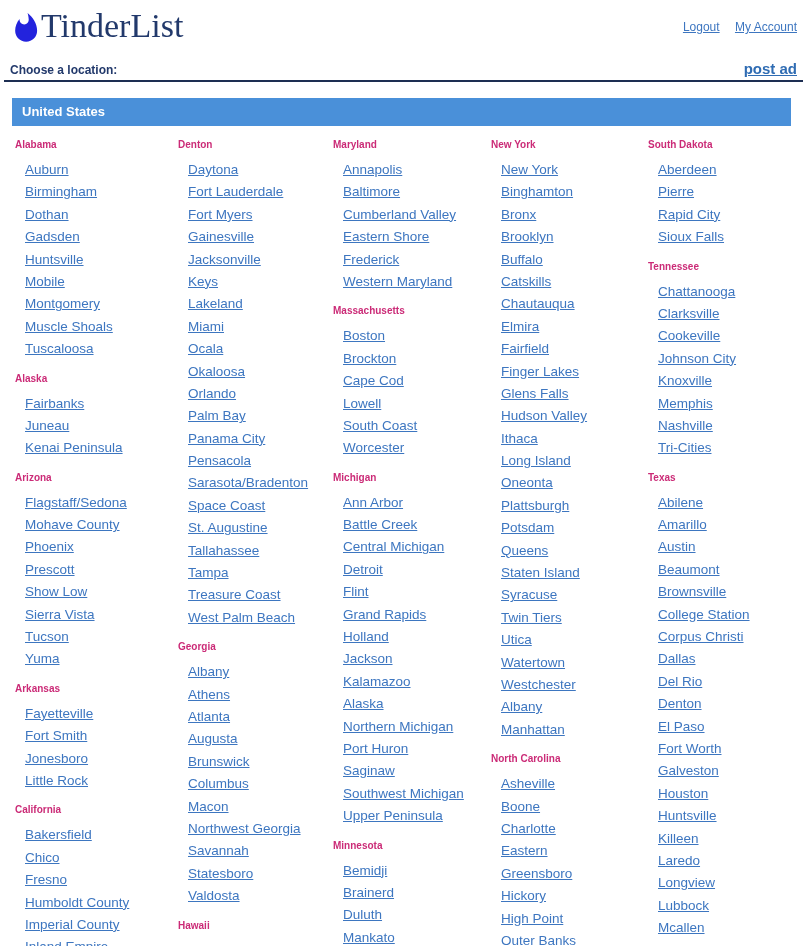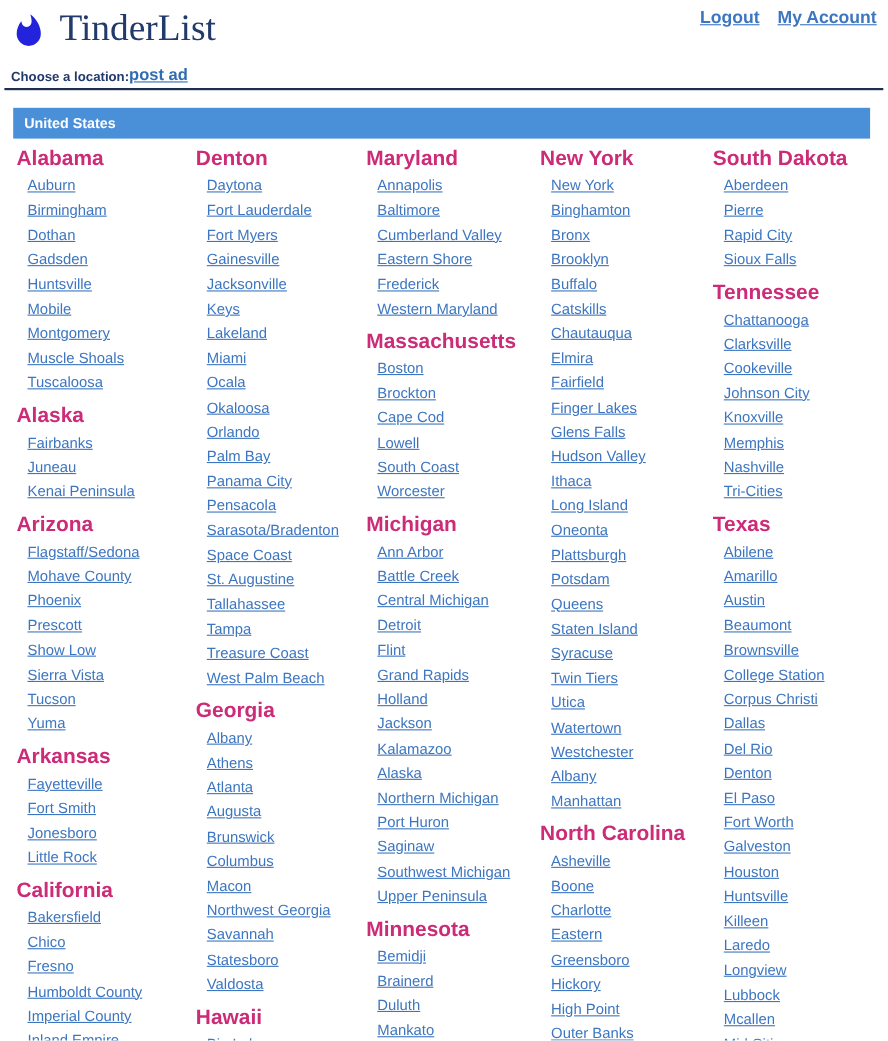--- a/index.html
+++ b/index.html
@@ -11,45 +11,45 @@
     --banner-blue:#4a90d9;
     --rule-navy:#1d2e52;
   }
   *{box-sizing:border-box;}
   html,body{margin:0;padding:0;}
   body{
     width:807px;height:946px;overflow:hidden;background:#ffffff;
     font-family:"Liberation Sans", sans-serif;
   }
   .topbar{display:flex;justify-content:space-between;align-items:flex-start;padding:8px 10px 0 10px;}
-  .logo{display:flex;align-items:center;gap:13px;text-decoration:none;cursor:pointer;}
+  .logo{display:flex;align-items:center;gap:0;text-decoration:none;cursor:pointer;}
   .flame{width:31px;height:31px;margin-top:3px;}
   .logo-text{
     font-family:"Liberation Serif", serif;
     font-size:34px;line-height:36px;color:var(--logo-navy);
   }
-  .top-links{font-size:16px;font-weight:bold;}
+  .top-links{margin-top:12px;font-size:12px;}
   .top-links a{color:var(--link-blue);text-decoration:underline;margin-left:12px;cursor:pointer;}
-  .sub-row{display:flex;align-items:flex-end;padding:16px 0 0 10px;}
+  .sub-row{display:flex;justify-content:space-between;align-items:flex-end;padding:16px 10px 0 10px;}
   .choose-label{font-size:12px;font-weight:bold;color:var(--logo-navy);}
   .post-ad{font-size:15px;font-weight:bold;color:var(--post-ad-blue);text-decoration:underline;cursor:pointer;}
   .rule{border:0;border-top:2px solid var(--rule-navy);margin:3px 4px 0 4px;}
   .banner{
     margin:16px 16px 0 12px;height:28px;line-height:28px;
     background:var(--banner-blue);color:#ffffff;font-weight:bold;font-size:13px;
     padding-left:10px;
   }
   .columns{
     display:grid;
     grid-template-columns:163px 155px 158px 157px 1fr;
     padding:0 0 0 15px;
   }
   .state-group{margin-top:9px;}
   .state-header{
-    color:var(--state-pink);font-weight:bold;font-size:19px;line-height:19px;
+    color:var(--state-pink);font-weight:bold;font-size:10px;line-height:19px;
   }
   .city-list{list-style:none;margin:4px;padding:0 0 0 6px;}
   .city-list li{line-height:22.4px;height:22.4px;}
   .city-link{
     color:var(--link-blue);font-size:13.5px;text-decoration:underline;cursor:pointer;
   }
 </style>
 </head>
 <body>
 

